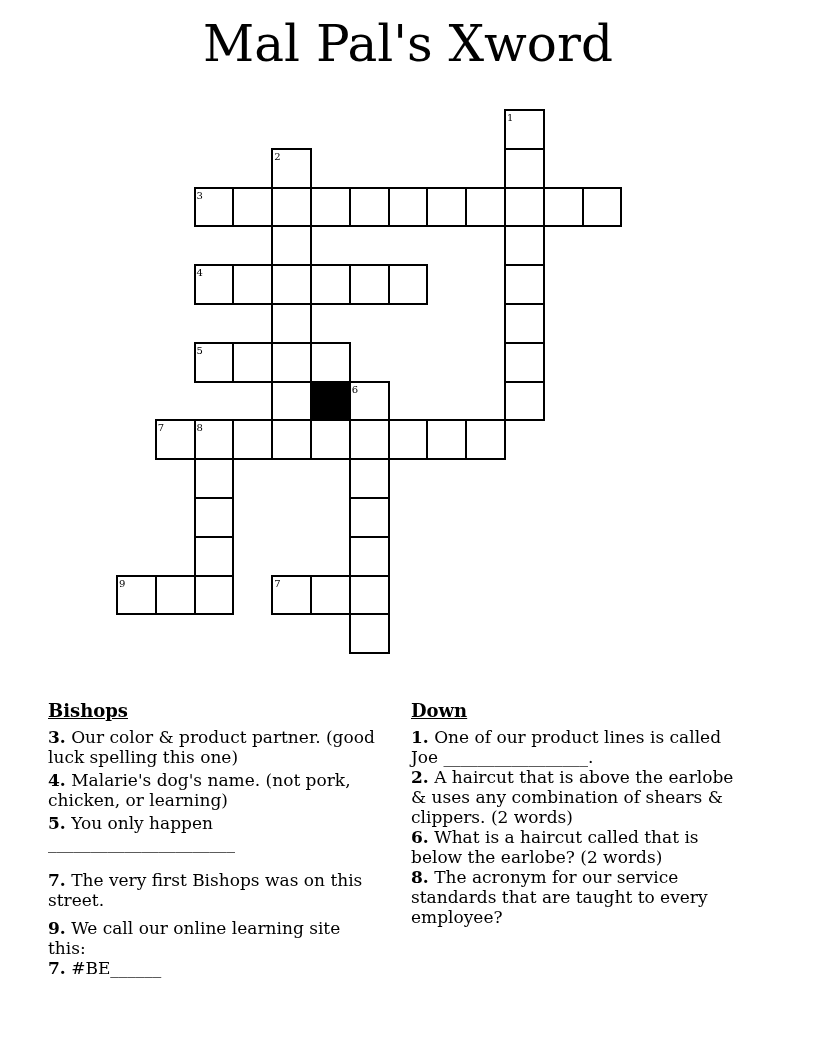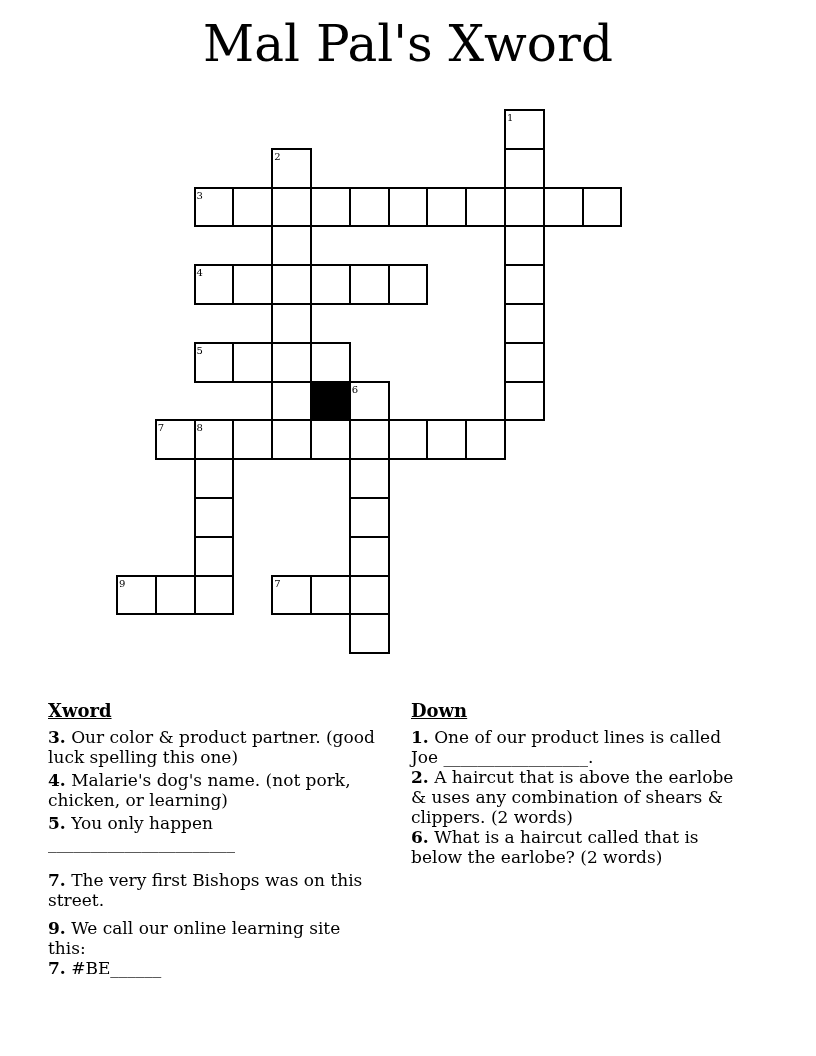--- a/index.html
+++ b/index.html
@@ -117,27 +117,28 @@
     </div>
     <div class="cell" style="left: 154.8px; top: 574.6px;"></div>
     <div class="cell" style="left: 271.2px; top: 574.6px;">
       <span class="num">7</span>
     </div>
     <div class="cell" style="left: 310px; top: 574.6px;"></div>
     <div class="cell black" style="left: 310px; top: 380.6px;"></div>
   </div>
 
 <div class="clues across">
-  <h2>Xword</h2>
+  <h2>Bishops</h2>
   <div class="clue"><b>3.</b> <span>Our color &amp; product partner. (good luck spelling this one)</span></div>
   <div class="clue"><b>4.</b> <span>Malarie's dog's name. (not pork, chicken, or learning)</span></div>
   <div class="clue" style="margin-bottom:17px"><b>5.</b> <span>You only happen ______________________</span></div>
   <div class="clue" style="margin-bottom:8px"><b>7.</b> <span>The very first Bishops was on this street.</span></div>
   <div class="clue" style="margin-bottom:0"><b>9.</b> <span>We call our online learning site this:</span></div>
   <div class="clue"><b>7.</b> <span>#BE______</span></div>
 </div>
 
 <div class="clues down">
   <h2>Down</h2>
   <div class="clue" style="margin-bottom:0"><b>1.</b> <span>One of our product lines is called Joe _________________.</span></div>
   <div class="clue" style="margin-bottom:0"><b>2.</b> <span>A haircut that is above the earlobe &amp; uses any combination of shears &amp; clippers. (2 words)</span></div>
   <div class="clue" style="margin-bottom:0"><b>6.</b> <span>What is a haircut called that is below the earlobe? (2 words)</span></div>
+  <div class="clue"><b>8.</b> <span>The acronym for our service standards that are taught to every employee?</span></div>
 </div>
 
 </body></html>

